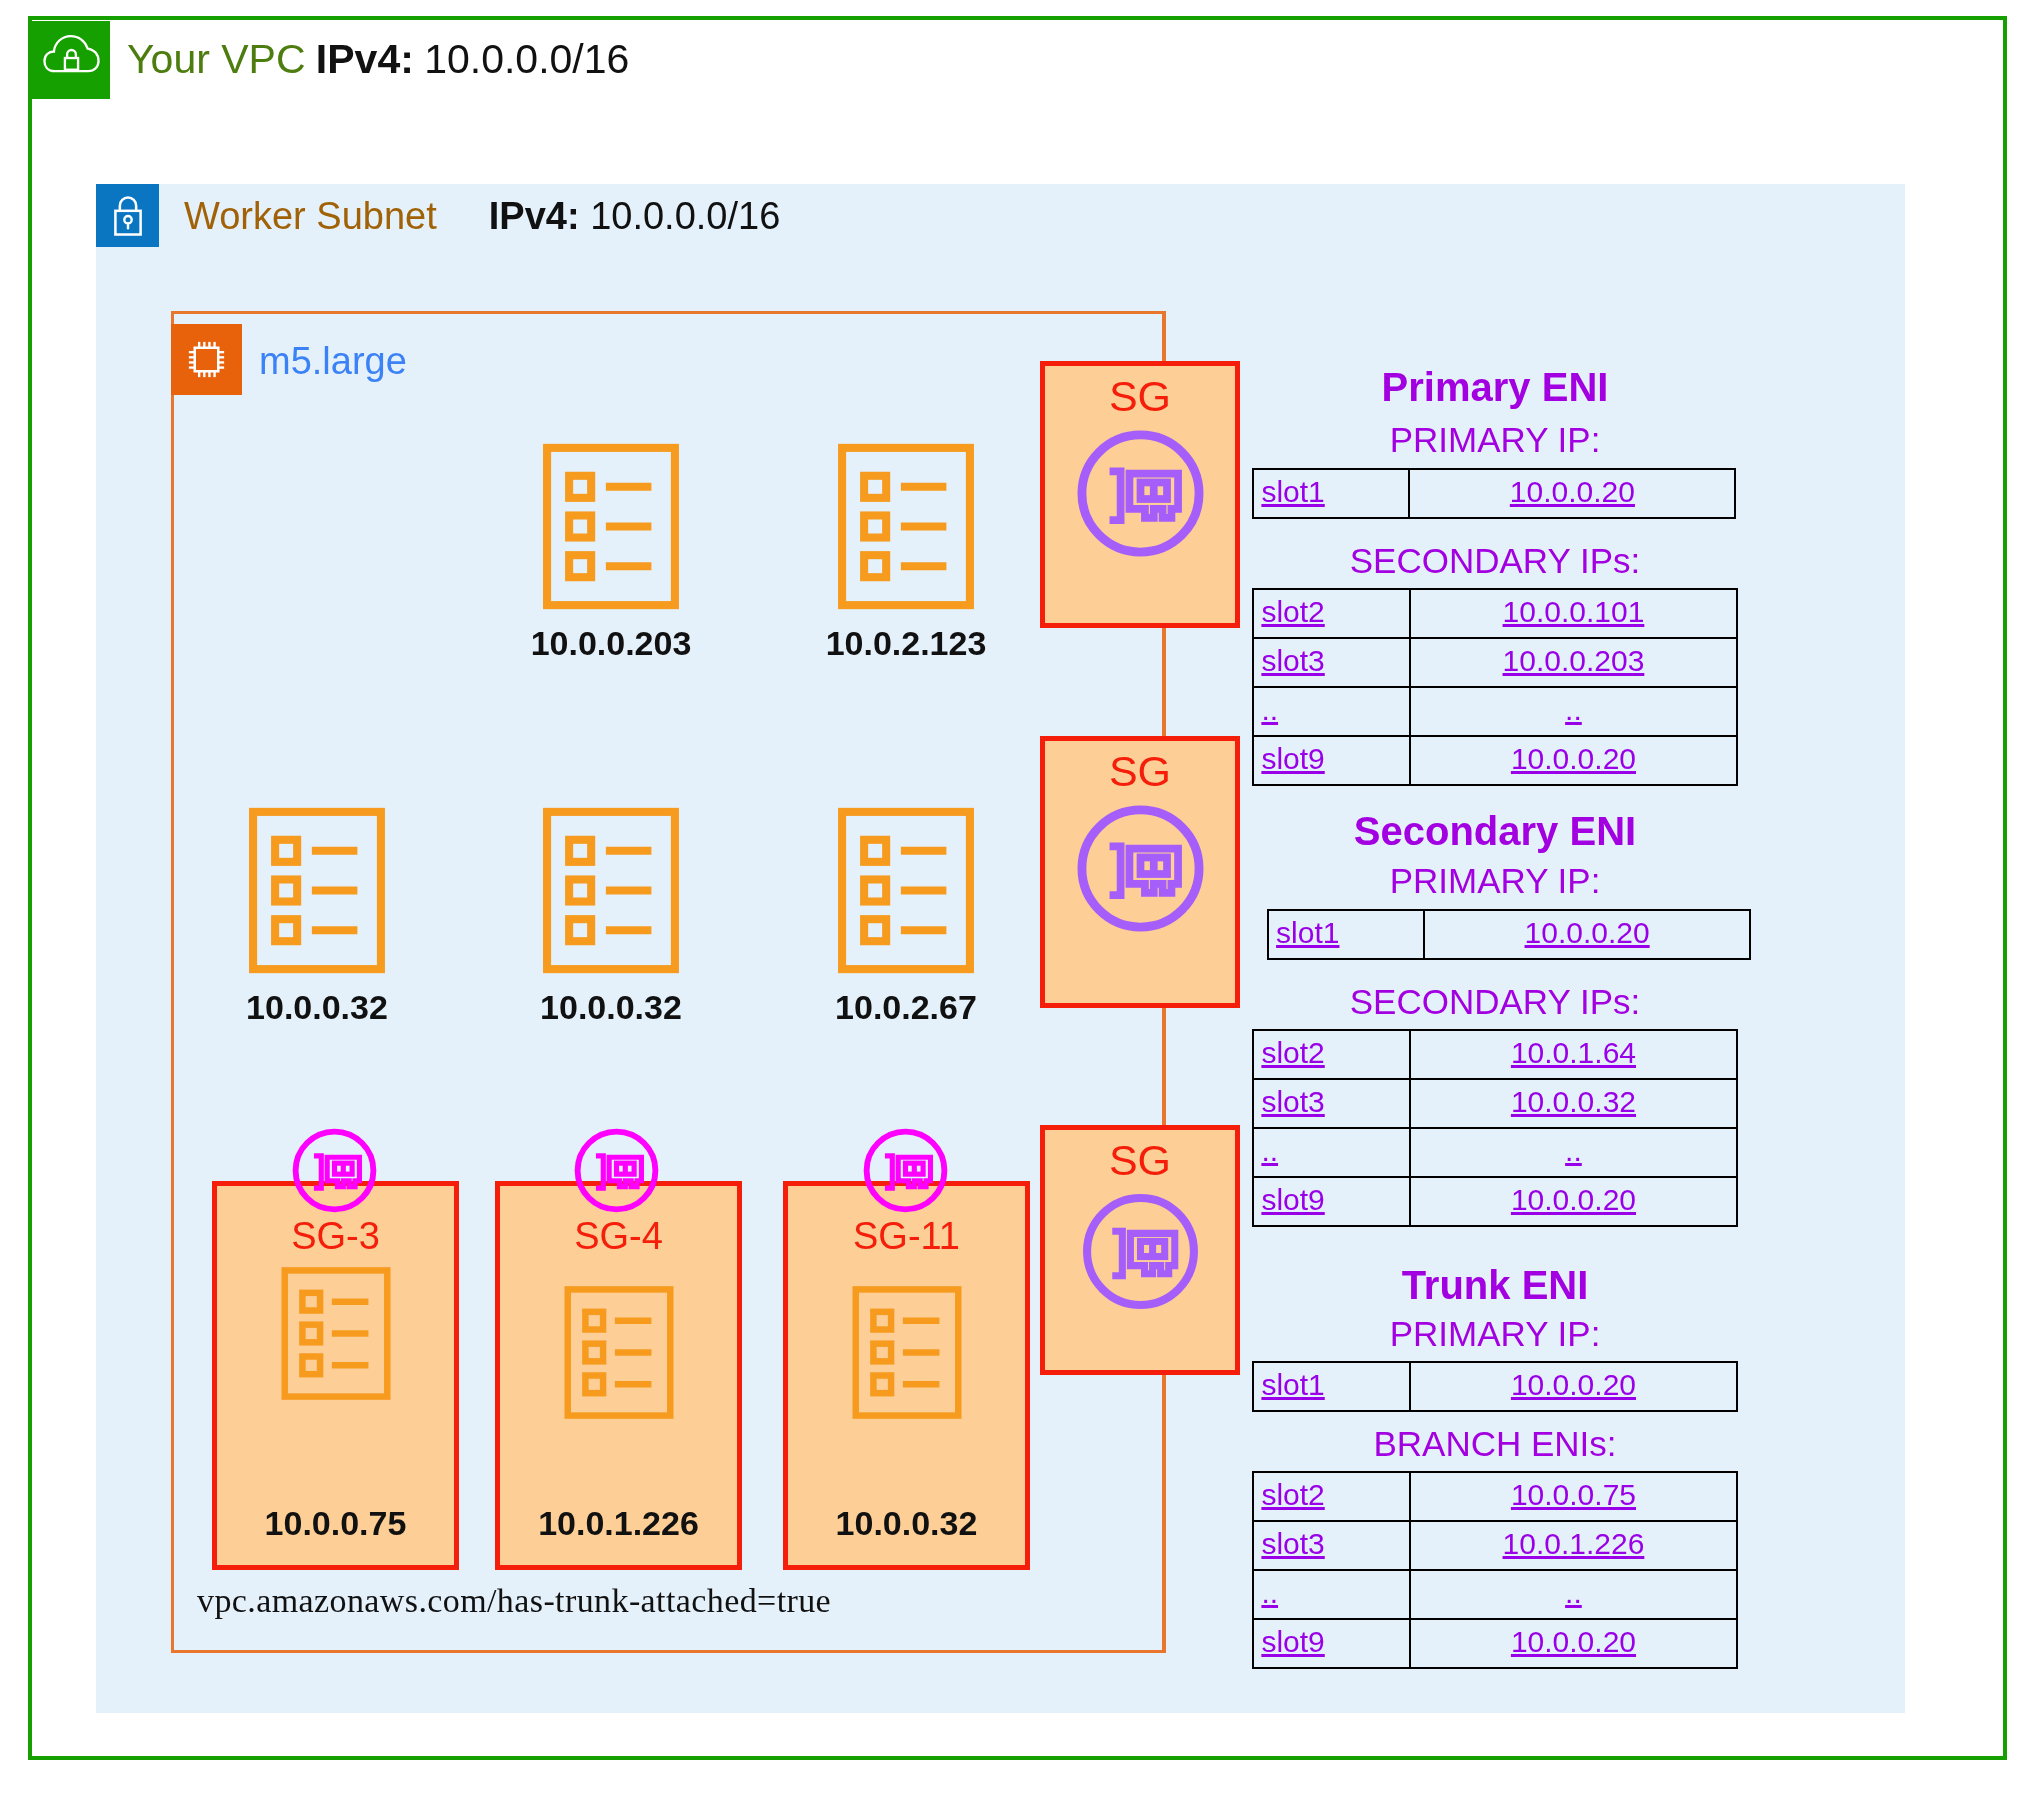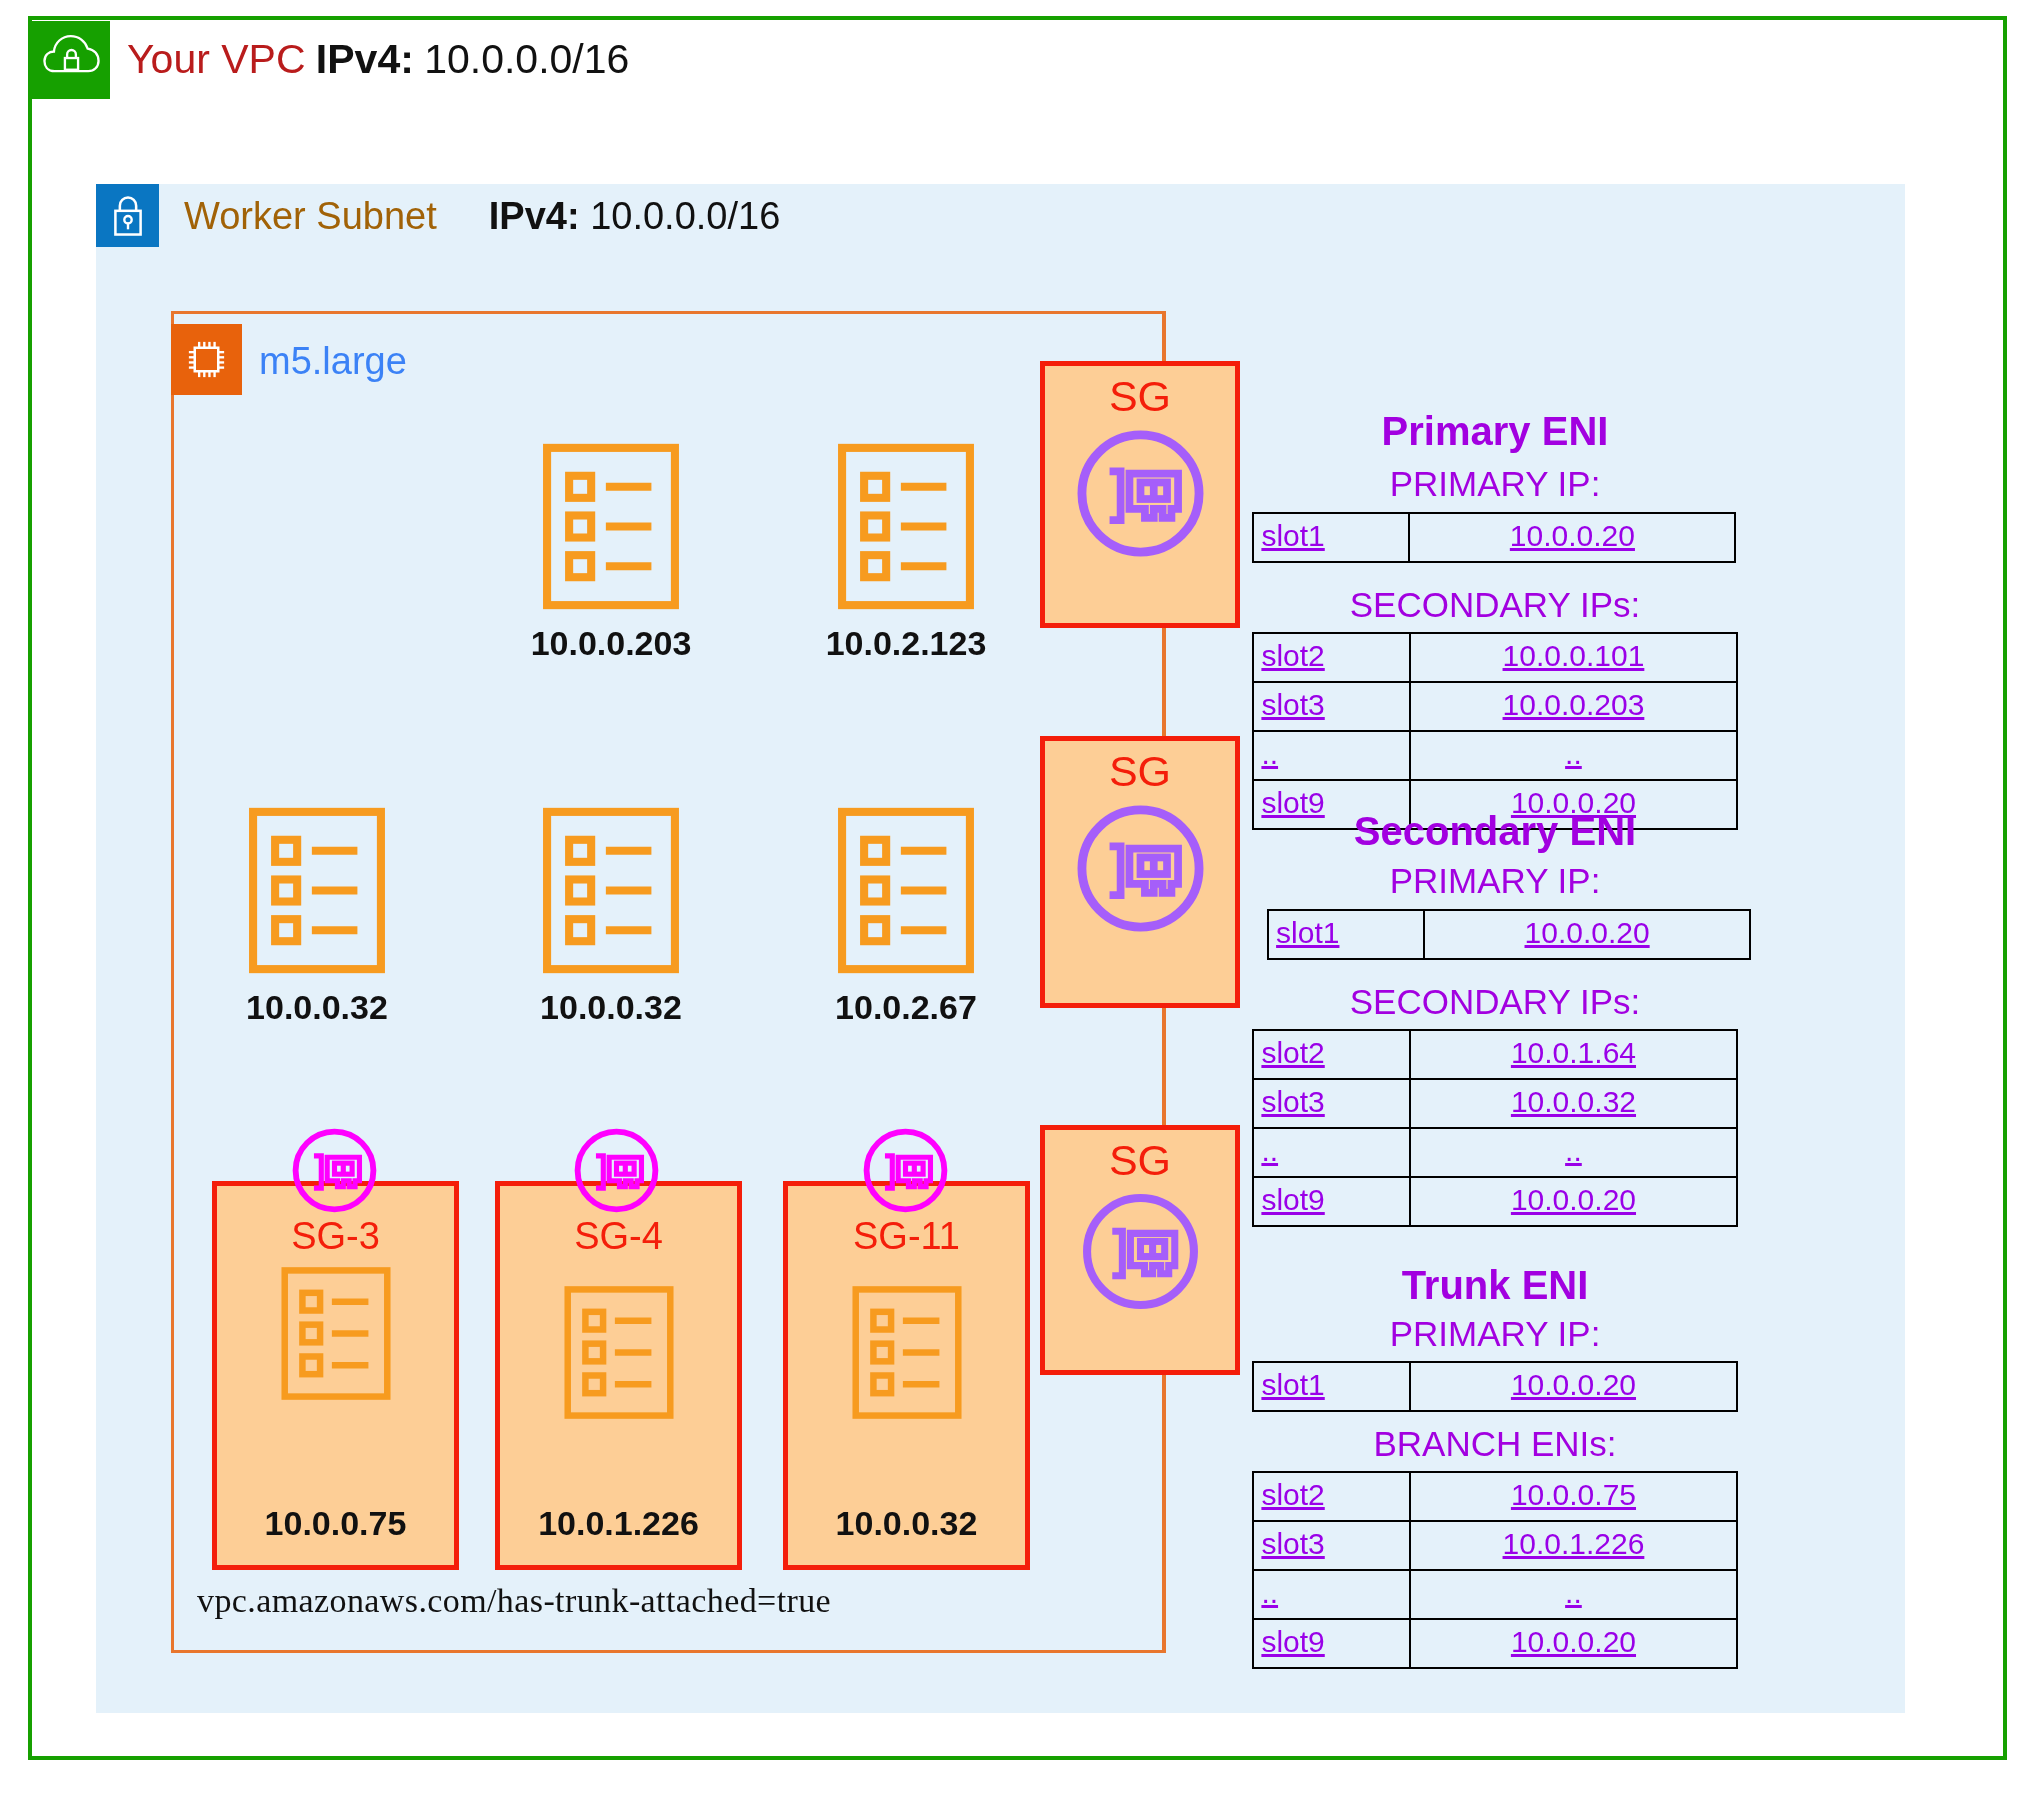--- a/index.html
+++ b/index.html
@@ -17,21 +17,21 @@
     border:4.4px solid #16A000;box-sizing:border-box;background:#ffffff;
   }
   .vpc-tab{
     position:absolute;left:32px;top:20.6px;width:78px;height:78px;
     background:#16A000;display:flex;align-items:center;justify-content:center;
   }
   .vpc-title{
     position:absolute;left:127px;top:35px;height:49px;
     display:flex;align-items:center;gap:10.3px;white-space:nowrap;
   }
-  .vpc-title .t1{font-size:41px;color:#b91c1c;}
+  .vpc-title .t1{font-size:41px;color:#4d7c0f;}
   .vpc-title .t2{font-size:41px;color:#111;font-weight:bold;}
   .vpc-title .t3{font-size:41px;color:#111;}
 
   
   .subnet-box{
     position:absolute;left:96px;top:184px;width:1809px;height:1529px;
     background:#E4F1FA;
   }
   .subnet-tab{
     position:absolute;left:96px;top:184px;width:63px;height:63px;
@@ -377,21 +377,21 @@
       <circle cx="62" cy="62" r="53" fill="none" stroke="#A55EFA" stroke-width="8"></circle>
       <g stroke="#A55EFA" stroke-width="7" fill="none" stroke-linejoin="miter">
         <path d="M34 42 L44 42 L44 86 L34 86"></path>
         <path d="M52 44 L96 44 L96 76 L90 76 L90 84 L82 84 L82 76 L74 76 L74 84 L66 84 L66 76 L52 76 Z"></path>
         <rect x="62" y="52" width="24" height="15"></rect>
         <line x1="74" y1="52" x2="74" y2="67"></line>
       </g>
     </svg>
   </div>
 
-  <div class="eni-panel" style="left:1252px;top:365px;width:486px;margin-top:44px;">
+  <div class="eni-panel" style="left:1252px;top:365px;width:486px;">
     <div class="eni-title">Primary ENI</div>
     <div class="eni-sub" style="margin-top:10.3px;">PRIMARY IP:</div>
     <table class="eni-tbl" style="margin-top:7.4px;width:471px;">
       <tbody>
           <tr>
         <td class="k">slot1</td>
         <td class="v">10.0.0.20</td>
       </tr>
     </tbody>
       </table>

